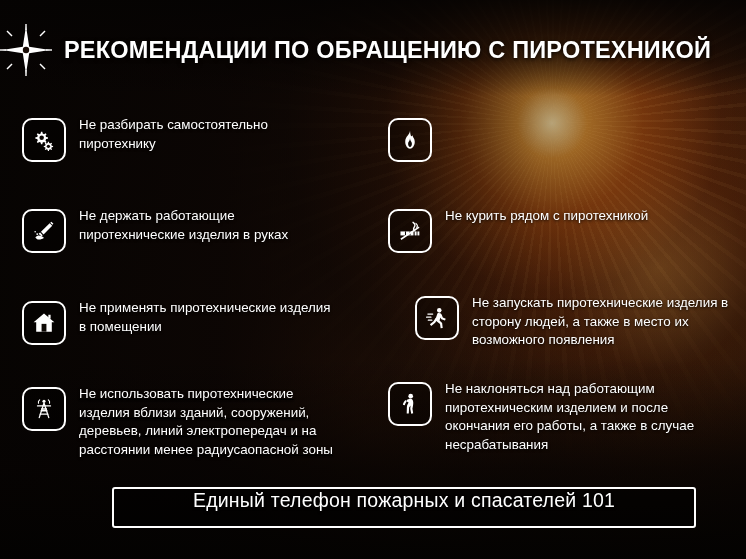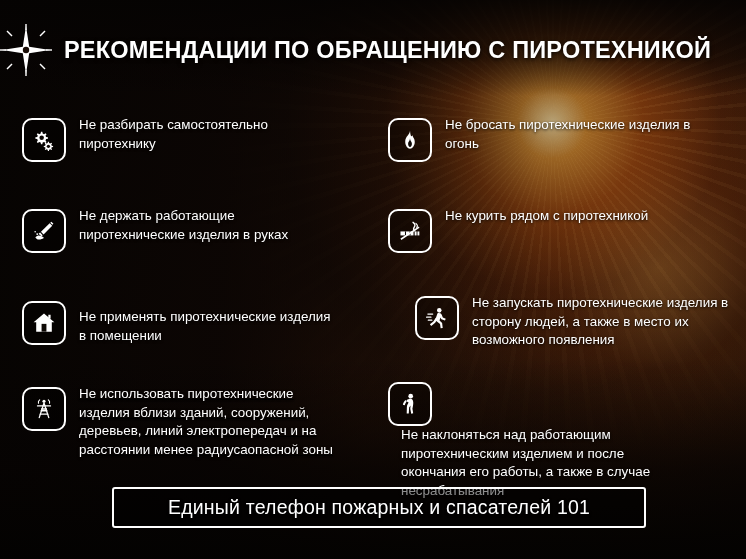--- a/index.html
+++ b/index.html
@@ -123,37 +123,36 @@
     line-height: 18.5px;
     text-shadow: 0 1px 3px rgba(0,0,0,0.95);
     max-width: 262px;
   }
 
   
   .c1 { left: 22px; }
   .c2 { left: 388px; }
   .r1 { top: 12px; }
   .r2 { top: 103px; }
-  .r3 { top: 195px; align-items: flex-end; }
+  .r3 { top: 195px; }
   .r4 { top: 281px; text-decoration: underline; }
   .r3b { top: 190px; margin-left: 27px; }
-  .r4b { top: 276px; flex-direction: column; }
+  .r4b { top: 276px; }
 
   
   .footer {
     position: absolute;
     left: 112px;
     top: 487px;
-    width: 534px;
+    width: 584px;
     height: 41px;
     border: 2px solid #ffffff;
     border-radius: 3px;
     background: rgba(0,0,0,0.45);
     display: flex;
-    align-items: center;
     justify-content: center;
     box-sizing: border-box;
   }
   .footer span {
     color: #ffffff;
     font-size: 19.5px;
     letter-spacing: 0.2px;
     text-shadow: 0 1px 3px rgba(0,0,0,0.9);
   }
 </style>
@@ -203,21 +202,20 @@
       <div class="text">Не разбирать самостоятельно пиротехнику</div>
     </div>
 
     <div class="tip c2 r1">
       <div class="icon-box">
         <svg viewBox="0 0 30 30" width="26" height="26">
           <path d="M15 4 C15 9 9.5 10.5 9.5 17 C9.5 21.4 12.2 25 15 25 C17.8 25 20.5 21.4 20.5 17 C20.5 13.5 18.5 12.5 17.8 9.5 C16.6 11.6 15.6 11.2 15 4 Z" fill="#ffffff"></path>
           <path d="M15 13 C15 16 12.8 16.8 12.8 19.4 C12.8 21.5 13.8 23 15 23 C16.2 23 17.2 21.5 17.2 19.4 C17.2 16.8 15 16 15 13 Z" fill="#0e0906"></path>
         </svg>
       </div>
-      <div class="text">Не бросать пиротехнические изделия в огонь</div>
     </div>
 
     <div class="tip c1 r2">
       <div class="icon-box">
         <svg viewBox="0 0 30 30" width="26" height="26" fill="#ffffff">
           <path d="M21.5 6 l3 3 -10 10 -3 -3 z"></path>
           <path d="M23.5 4.2 l2.4 2.4 -1.3 1.3 -2.4 -2.4 z"></path>
           <path d="M10.5 16.8 l3 3 -1.3 1.6 -3.4 -3.2 z"></path>
           <path d="M5 22.5 c2.2-2.4 4.2-2.6 6.6-1.6 l2.3 1 c.9.4 1 1.4.1 1.7 l-3.2 1.1 c-1.6.5-3.2.2-4.4-.8 z"></path>
           <circle cx="7.2" cy="18.6" r="1.1"></circle>

